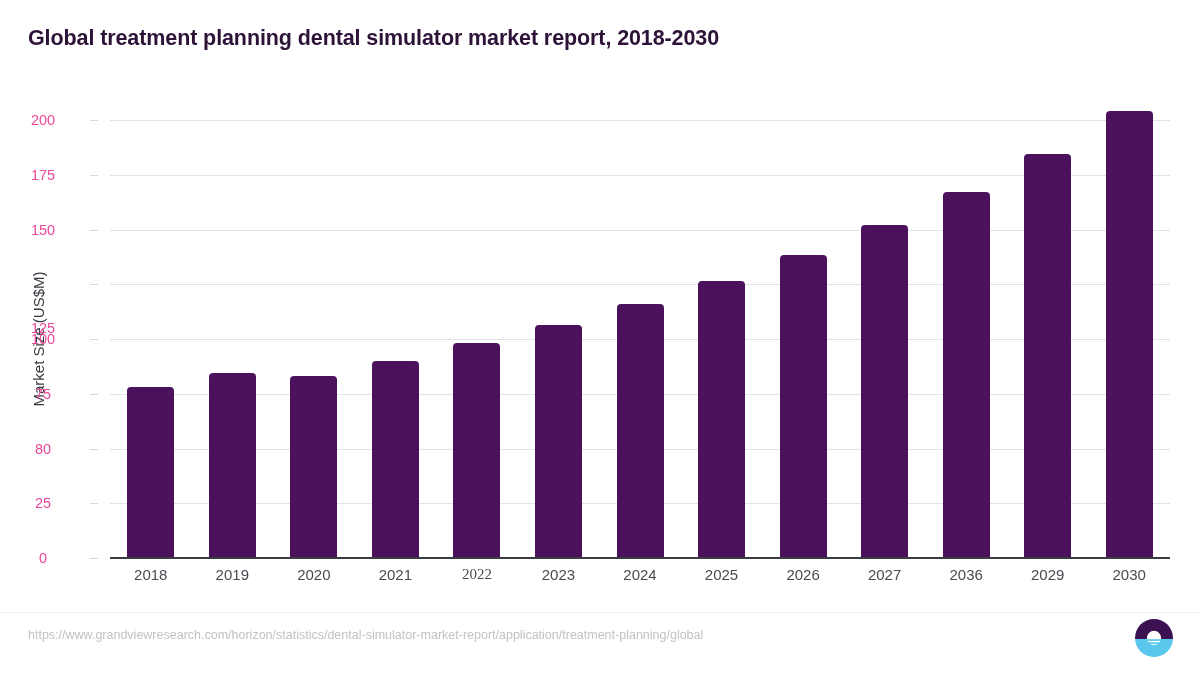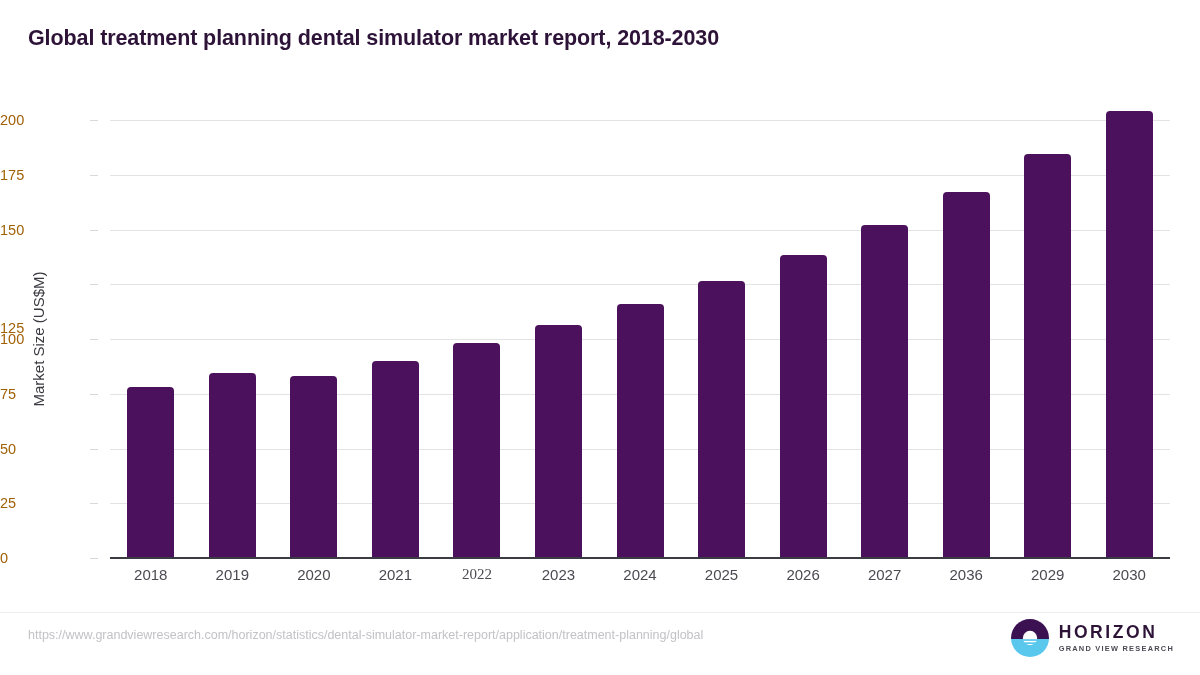--- a/index.html
+++ b/index.html
@@ -43,23 +43,23 @@
   }
   #y-labels {
     position: absolute;
     left: 0px; top: 120px;
     width: 98px; height: 438px;
   }
   #y-labels .yl {
     position: absolute;
     right: 0;
     width: 100%;
-    text-align: left;
+    text-align: center;
     font-size: 14.5px;
-    color: #a16207;
+    color: #ec4899;
     transform: translateY(-50%);
   }
 
   
   #y-axis-title {
     position: absolute;
     left: 10px; top: 50%;
     transform: translate(-50%, -50%) rotate(-90deg);
     transform-origin: center center;
     font-size: 15px;
@@ -133,21 +133,21 @@
 
   <div id="y-axis-title-wrap">
     <div id="y-axis-title">Market Size (US$M)</div>
   </div>
 
   <div id="y-labels">
       <div class="yl" style="top: 438px; padding-right: 12px;">0</div>
       <div style="position: absolute; left: 90px; width: 8px; height: 1px; background: rgb(217, 217, 221); top: 438px;"></div>
       <div class="yl" style="top: 383.25px; padding-right: 12px;">25</div>
       <div style="position: absolute; left: 90px; width: 8px; height: 1px; background: rgb(217, 217, 221); top: 383.25px;"></div>
-      <div class="yl" style="top: 328.5px; padding-right: 12px;">50</div>
+      <div class="yl" style="top: 328.5px; padding-right: 12px;">80</div>
       <div style="position: absolute; left: 90px; width: 8px; height: 1px; background: rgb(217, 217, 221); top: 328.5px;"></div>
       <div class="yl" style="top: 273.75px; padding-right: 12px;">75</div>
       <div style="position: absolute; left: 90px; width: 8px; height: 1px; background: rgb(217, 217, 221); top: 273.75px;"></div>
       <div class="yl" style="top: 219px; padding-right: 12px;">100</div>
       <div style="position: absolute; left: 90px; width: 8px; height: 1px; background: rgb(217, 217, 221); top: 219px;"></div>
       <div class="yl" style="top: 164.25px; padding-right: 12px; margin-top: 44px;">125</div>
       <div style="position: absolute; left: 90px; width: 8px; height: 1px; background: rgb(217, 217, 221); top: 164.25px;"></div>
       <div class="yl" style="top: 109.5px; padding-right: 12px;">150</div>
       <div style="position: absolute; left: 90px; width: 8px; height: 1px; background: rgb(217, 217, 221); top: 109.5px;"></div>
       <div class="yl" style="top: 54.75px; padding-right: 12px;">175</div>
@@ -214,19 +214,15 @@
       <g clip-path="url(#circClip)">
         <rect x="0" y="0" width="40" height="21" fill="#3b1152"></rect>
         <rect x="0" y="21" width="40" height="19" fill="#5ac8ec"></rect>
         <path d="M20 10 a11 11 0 0 1 11 11 H9 a11 11 0 0 1 11 -11 z" fill="#3b1152"></path>
         <circle cx="20" cy="20" r="7.2" fill="#ffffff"></circle>
         <rect x="11.5" y="21.2" width="17" height="1.7" fill="#5ac8ec"></rect>
         <rect x="13.6" y="24.3" width="12.8" height="1.7" fill="#5ac8ec"></rect>
         <rect x="15.8" y="27.4" width="8.4" height="1.7" fill="#5ac8ec"></rect>
       </g>
     </svg>
-    <div id="logo-text">
-      <div id="logo-name">HORIZON</div>
-      <div id="logo-tag">GRAND VIEW RESEARCH</div>
-    </div>
   </div>
 
 </div>
 
 </body></html>

